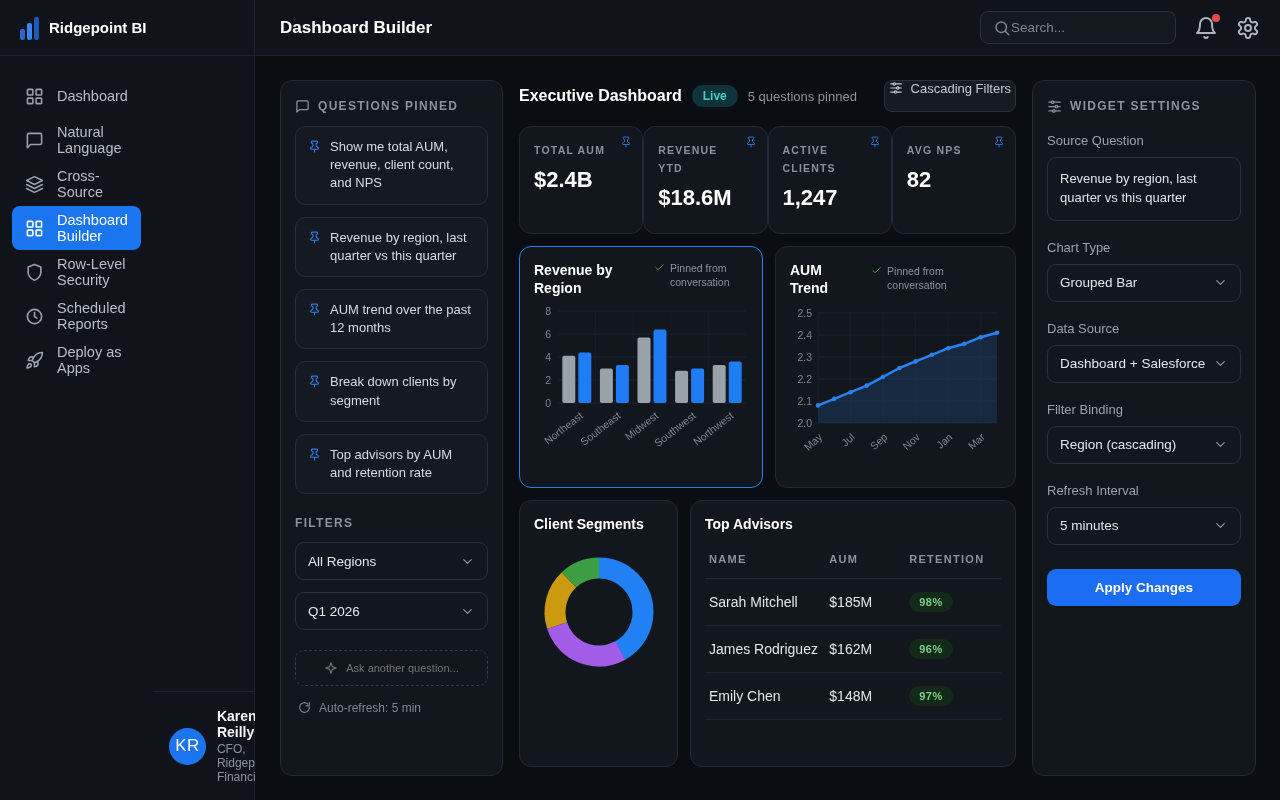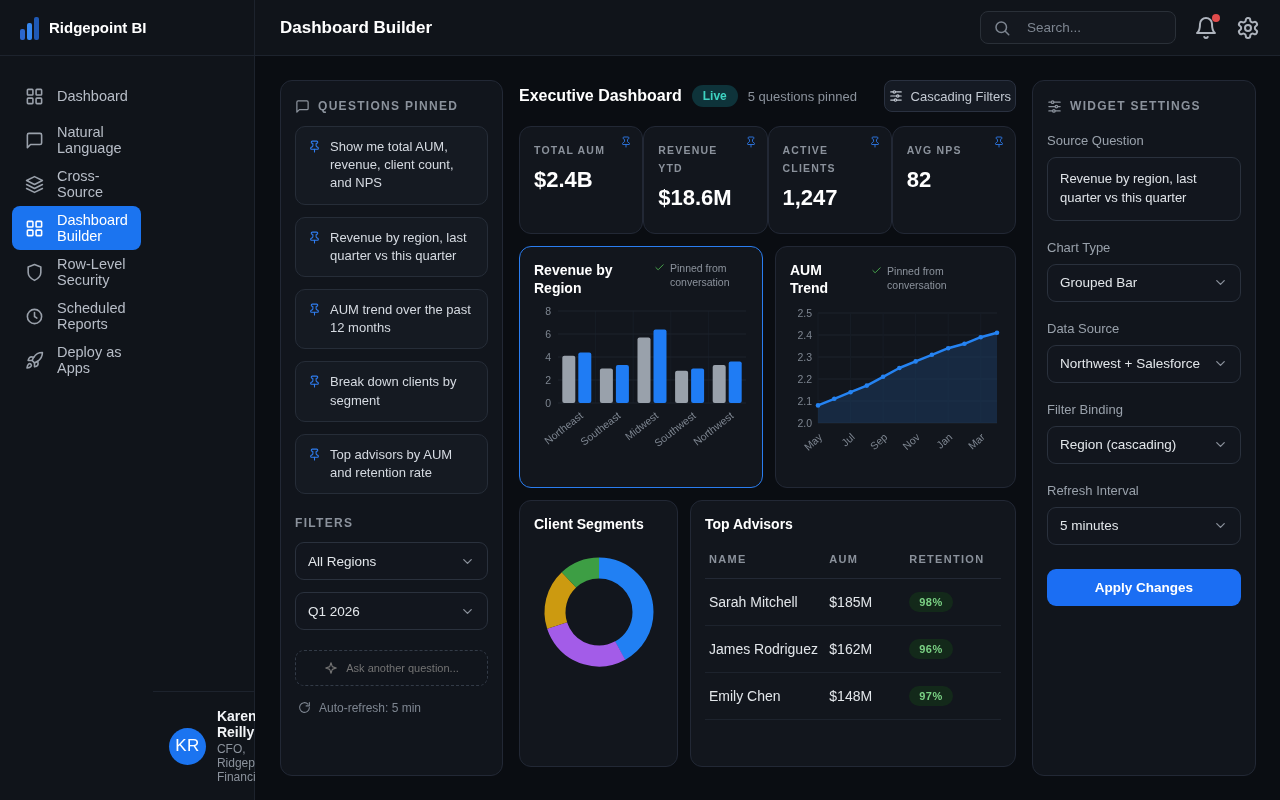--- a/index.html
+++ b/index.html
@@ -12,21 +12,21 @@
     border-bottom:1px solid #1d232d; border-right:1px solid #1d232d; }
   .logo { display:flex; align-items:flex-end; gap:2px; height:24px; }
   .logo i { display:block; width:5px; border-radius:2px; }
   .logo .b1 { height:11px; background:#2b66cc; }
   .logo .b2 { height:17px; background:#3788f0; }
   .logo .b3 { height:23px; background:#1f59b5; }
   .app-name { font-size:15px; font-weight:bold; color:#fff; }
   .topbar { display:flex; align-items:center; background:#10141a; border-bottom:1px solid #1d232d; padding:0 20px 0 25px; }
   .page-title { font-size:17px; font-weight:bold; color:#fff; }
   .topbar-right { margin-left:auto; display:flex; align-items:center; gap:18px; }
-  .search-box { display:flex; align-items:center; gap:16px; width:196px; height:33px; border:1px solid #2a3038;
+  .search-box { display:flex; align-items:center; gap:0; width:196px; height:33px; border:1px solid #2a3038;
     border-radius:8px; padding:0 12px; background:#14181f; color:#7d8590; }
   .search-box input { background:transparent; border:none; outline:none; color:#cfd4db; font-size:13.5px; width:100%;
     font-family:"Liberation Sans", sans-serif; }
   .search-box input::placeholder { color:#7d8590; }
   .icon-btn { position:relative; background:none; border:none; color:#aeb4bd; cursor:pointer; width:24px; height:24px; }
   .dot { position:absolute; top:-2px; right:-2px; width:8px; height:8px; border-radius:50%; background:#e14b4b; }
   .ic { width:18px; height:18px; flex:none; }
   .ic svg { width:100%; height:100%; display:block; }
 
   
@@ -65,21 +65,21 @@
   .ask-btn .ic { width:14px; height:14px; }
   .auto-refresh { margin-top:15px; display:flex; align-items:flex-start; gap:8px; font-size:12px; color:#7d8590; padding-left:3px; }
   .auto-refresh .ic { width:13px; height:13px; }
 
   
   .dashboard { flex:1; display:flex; flex-direction:column; background:transparent; }
   .dash-header { display:flex; align-items:center; gap:10px; height:32px; }
   .dash-title { font-size:16px; font-weight:bold; color:#fff; }
   .live-badge { background:#0e333a; color:#3ed3c2; font-size:12px; font-weight:bold; padding:4px 11px; border-radius:11px; }
   .pinned-count { font-size:13px; color:#8b929c; }
-  .cascade-btn { margin-left:auto; display:flex; align-items:center; gap:8px; height:32px; padding:0 4px;
+  .cascade-btn { margin-left:auto; display:flex; align-items:flex-start; gap:8px; height:32px; padding:0 4px;
     border:1px solid #2a3140; background:#151a23; color:#c4cad3; font-size:13px; border-radius:8px; cursor:pointer;
     font-family:"Liberation Sans", sans-serif; }
   .cascade-btn .ic { width:14px; height:14px; }
 
   .kpi-row { display:grid; grid-template-columns:repeat(4,1fr); margin-top:14px; }
   .kpi-card { position:relative; background:#12161d; border:1px solid #222835; border-radius:12px; padding:15px 14px; height:108px; cursor:pointer; }
   .kpi-label { font-size:10.5px; font-weight:bold; letter-spacing:1.2px; color:#8b929c; line-height:1.7; padding-right:14px; }
   .kpi-value { font-size:22px; font-weight:bold; color:#fff; margin-top:7px; }
   .kpi-pin { position:absolute; top:9px; right:10px; width:12px; height:12px; color:#2a6fd4; }
 
@@ -565,21 +565,21 @@
       <div class="select">
         <span class="val">Grouped Bar</span>
         <span class="ic">
             <svg viewBox="0 0 24 24" fill="none" stroke="currentColor" stroke-width="2" stroke-linecap="round" stroke-linejoin="round">
               <path d="m6 9 6 6 6-6"></path>
             </svg>
           </span>
       </div>
       <div class="field-label">Data Source</div>
       <div class="select">
-        <span class="val">Northwest + Salesforce</span>
+        <span class="val">Dashboard + Salesforce</span>
         <span class="ic">
             <svg viewBox="0 0 24 24" fill="none" stroke="currentColor" stroke-width="2" stroke-linecap="round" stroke-linejoin="round">
               <path d="m6 9 6 6 6-6"></path>
             </svg>
           </span>
       </div>
       <div class="field-label">Filter Binding</div>
       <div class="select">
         <span class="val">Region (cascading)</span>
         <span class="ic">

